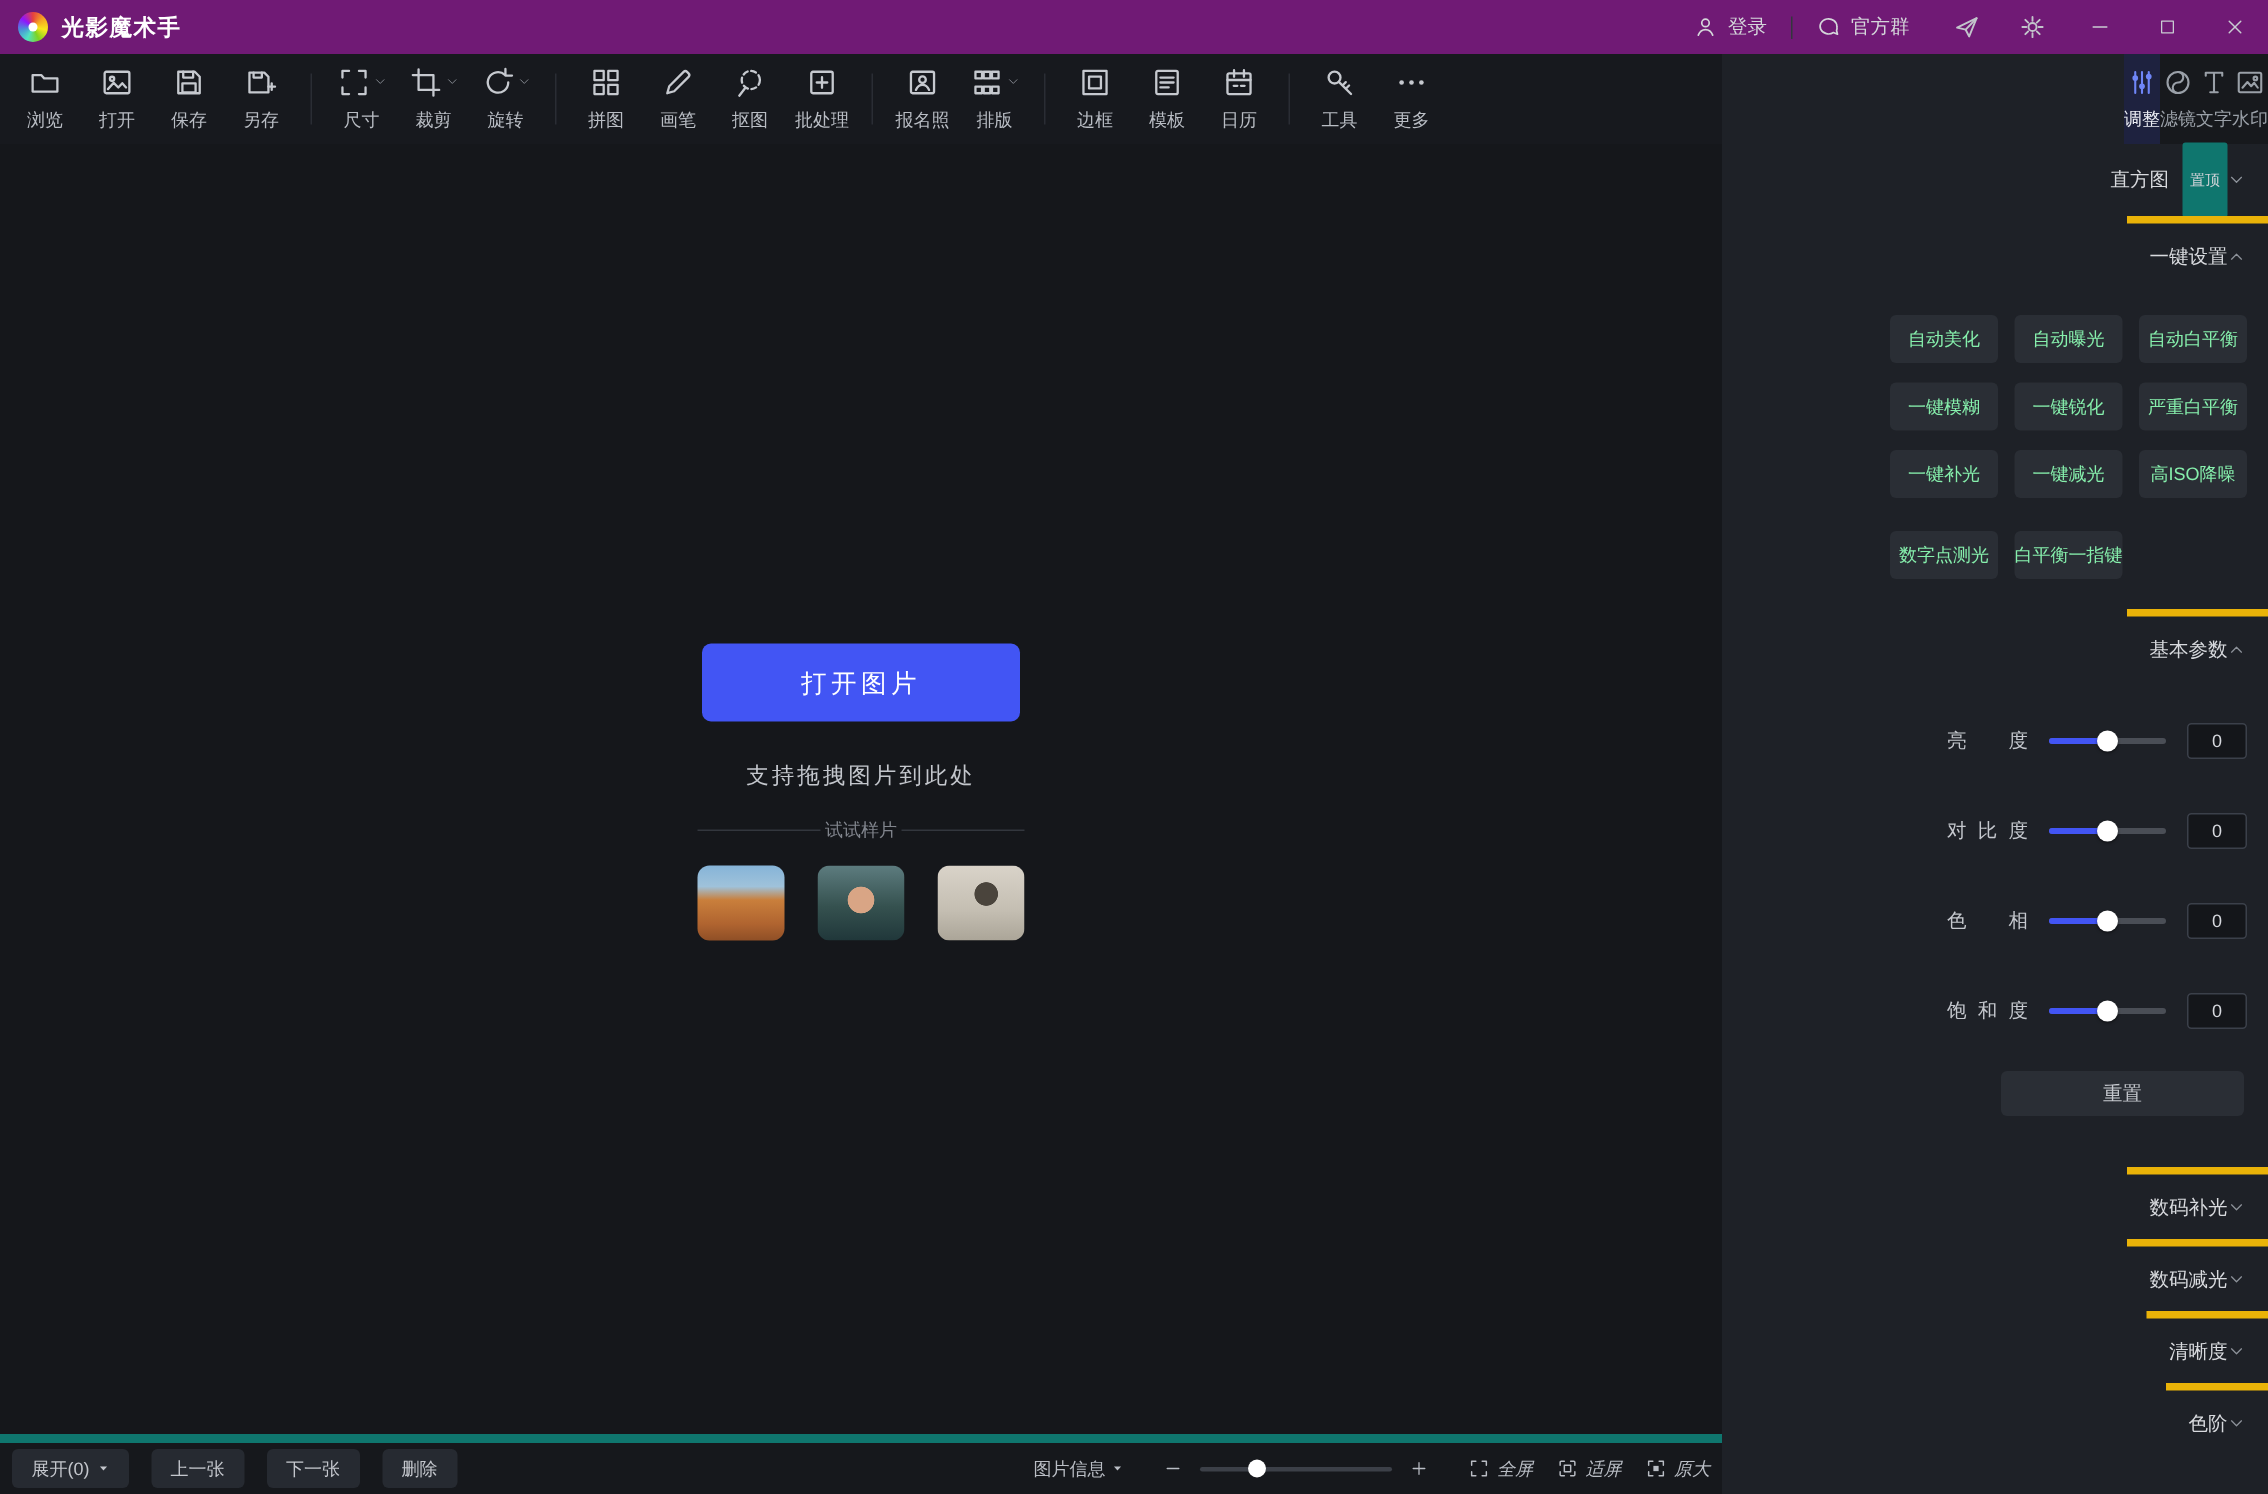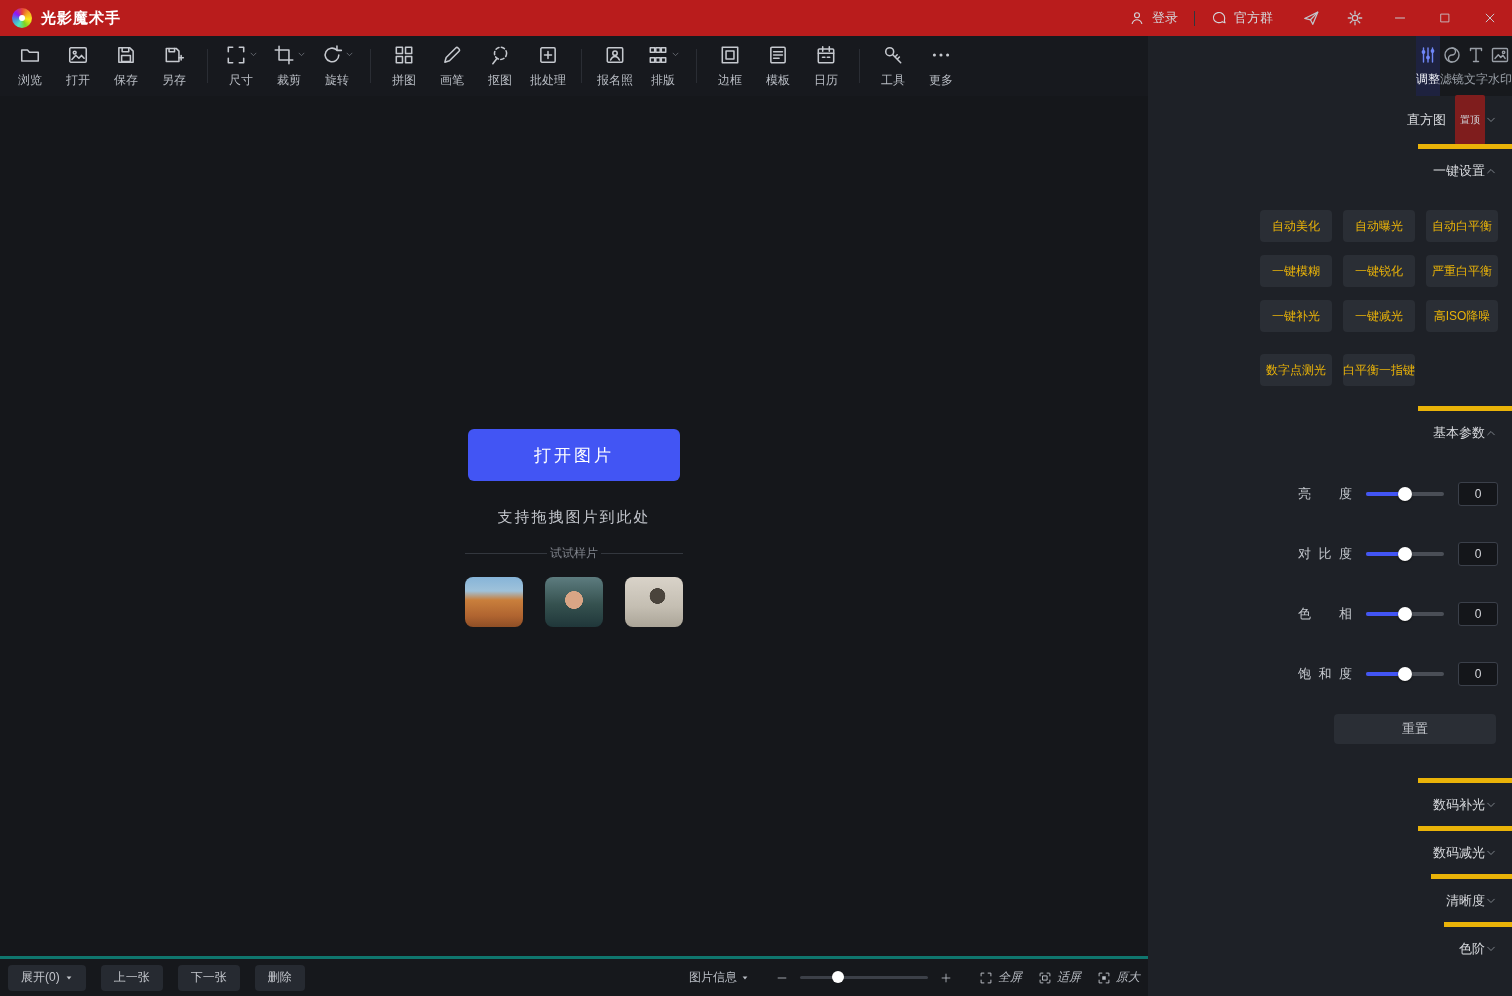--- a/index.html
+++ b/index.html
@@ -9,21 +9,21 @@
     background:#15171b; color:#c9ccd2;
     font-family:"Liberation Sans","DejaVu Sans",sans-serif;
     font-size:12px; user-select:none;
   }
   .ico { display:inline-flex; align-items:center; justify-content:center; color:inherit; }
   .ico svg { width:100%; height:100%; display:block; }
   .i22{width:22px;height:22px} .i20{width:20px;height:20px} .i18{width:18px;height:18px}
   .i16{width:16px;height:16px} .i14{width:14px;height:14px} .i12{width:12px;height:12px} .i9{width:9px;height:9px} .i8{width:8px;height:8px}
 
   
-  .titlebar { position:absolute; top:0; left:0; right:0; height:36px; background:#b91c1c;
+  .titlebar { position:absolute; top:0; left:0; right:0; height:36px; background:#701a75;
     display:flex; align-items:center; padding-left:12px;text-align:right; }
   .logo { width:20px; height:20px; border-radius:50%; position:relative;
     background:conic-gradient(#e6413d,#f5a623,#f8e71c,#7ed321,#50e3c2,#4a90d9,#9013fe,#e6413d); }
   .logo::after { content:""; position:absolute; left:7px; top:7px; width:6px; height:6px;
     border-radius:50%; background:#fff; }
   .app-title { color:#ffffff; font-weight:bold; font-size:15px; margin-left:9px; letter-spacing:1px; }
   .tb-right { margin-left:auto; display:flex; align-items:center; height:100%; }
   .tb-item { display:flex; align-items:center; gap:7px; padding:0 16px; height:100%;
     font-size:13px; color:#d4d6da; cursor:default; }
   .tb-sep { width:1px; height:15px; background:#33363d; }
@@ -62,21 +62,21 @@
     linear-gradient(180deg,#86b4d8 0%,#9fc2da 28%,#c97f3c 46%,#b06430 78%,#8f4f26 100%); }
   .thumb-portrait { background:
     radial-gradient(circle at 50% 46%, #d9a585 0 22%, rgba(0,0,0,0) 23%),
     linear-gradient(180deg,#5d7c7f 0%,#35514f 55%,#20373a 100%); }
   .thumb-desk { background:
     radial-gradient(circle at 56% 38%, #4a443c 0 17%, rgba(0,0,0,0) 18%),
     linear-gradient(180deg,#d9d3c9 0%,#c4beb2 60%,#aba598 100%); }
 
   
   .bottombar { position:absolute; top:956px; left:0; width:1148px; height:40px; background:#16181c;
-    border-top:3px solid #0f766e; display:flex; align-items:center; padding:0 8px; gap:15px; }
+    border-top:6px solid #0f766e; display:flex; align-items:center; padding:0 8px; gap:15px; }
   .bb-btn { height:26px; background:#262a31; border-radius:4px; display:flex; align-items:center;
     justify-content:center; padding:0 13px; font-size:12px; color:#c3c6cc; gap:5px; }
   .bb-info { margin-left:auto; display:flex; align-items:center; gap:4px; font-size:12px; color:#b9bdc4; }
   .zoom { display:flex; align-items:center; gap:12px; margin:0 12px; color:#b9bdc4; }
   .zoom-track { position:relative; width:128px; height:3px; border-radius:2px; background:#3c4048; }
   .zoom-handle { position:absolute; top:-5px; left:calc(30% - 6px); width:12px; height:12px;
     border-radius:50%; background:#ffffff; }
   .bb-view { display:flex; align-items:center; gap:16px;font-style:italic; }
   .bb-view-item { display:flex; align-items:center; gap:5px; font-size:12px; color:#b9bdc4; }
 
@@ -87,25 +87,25 @@
   .side-tab { flex:1; display:flex; flex-direction:column; align-items:center; justify-content:center;
     gap:6px; font-size:12px; color:#9aa0a8; }
   .side-tab .ico { color:#9aa0a8; }
   .side-tab.active { background:rgba(66,85,244,0.16); color:#eceef4; }
   .side-tab.active .ico { color:#6f86f8; }
   .sec-head { height:48px; flex:none; display:flex; align-items:center; padding:0 15px;
     font-size:13px; color:#d8dade; }
   .sec-head.bordered { border-top:5px solid #eab308; }
   .sec-head .chev { margin-left:auto; color:#8d929a; }
   .pin-badge { margin-left:9px; font-size:10px; padding:18px 5px; border-radius:2px;
-    background:#7f1d1d; color:#d0d3d8; }
+    background:#0f766e; color:#d0d3d8; }
   .grid-wrap { padding:18px 14px 20px; flex:none; }
   .btn-grid { display:grid; grid-template-columns:repeat(3,1fr); gap:13px 11px; }
   .btn-grid.second { margin-top:22px; }
-  .side-btn { height:32px; background:#2a2e35; border:none; border-radius:4px; color:#eab308;
+  .side-btn { height:32px; background:#2a2e35; border:none; border-radius:4px; color:#86efac;
     font-size:12px; display:flex; align-items:center; justify-content:center; cursor:pointer;
     font-family:inherit; white-space:nowrap; }
   .params { padding-top:10px; flex:none; }
   .param-row { height:60px; display:flex; align-items:center; padding:0 14px 0 16px; }
   .param-label { width:54px; font-size:13px; color:#c5c8ce; text-align:justify; text-align-last:justify; }
   .slider { position:relative; flex:1; height:14px; margin:0 14px; }
   .slider-track { position:absolute; top:5px; left:0; right:0; height:4px; border-radius:2px; background:#4a4e56; }
   .slider-fill { width:50%; height:100%; border-radius:2px; background:#4255f4; }
   .slider-handle { position:absolute; top:0; left:calc(50% - 7px); width:14px; height:14px;
     border-radius:50%; background:#ffffff; box-shadow:0 1px 2px rgba(0,0,0,.5); }

